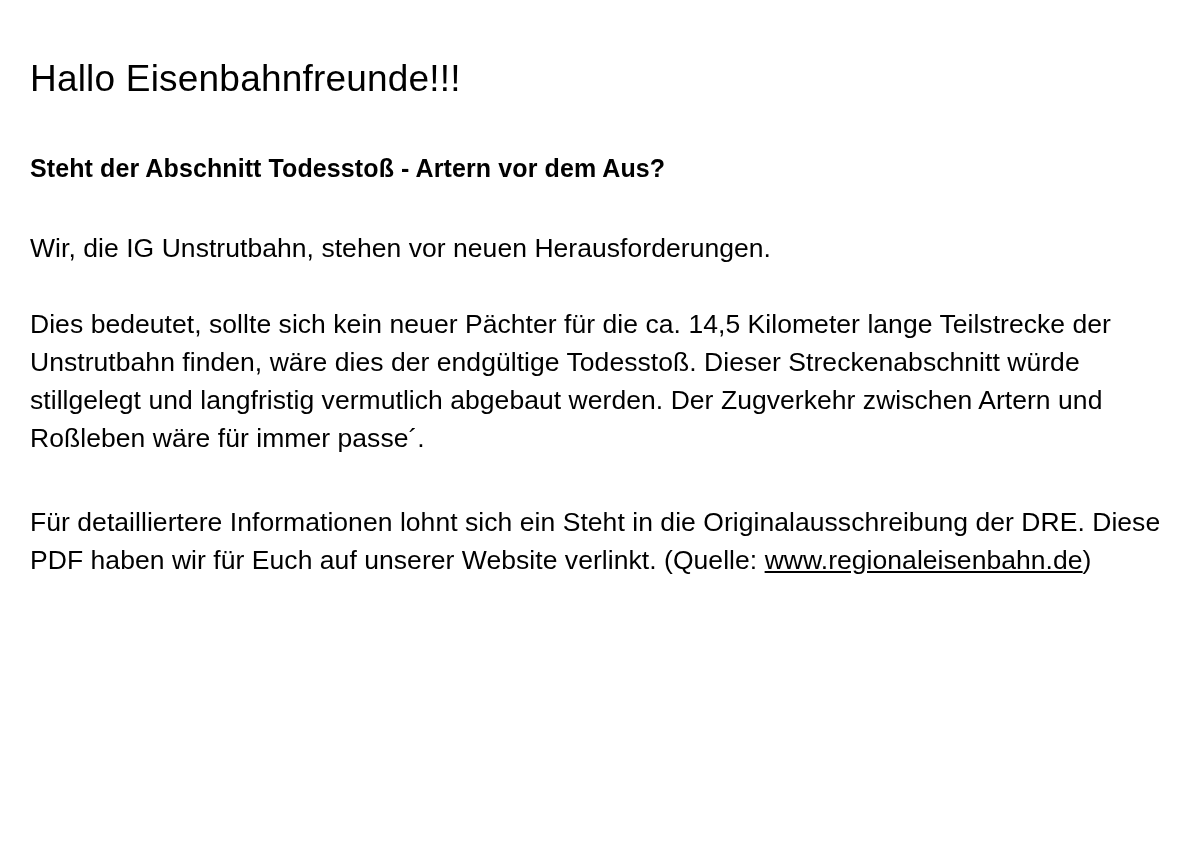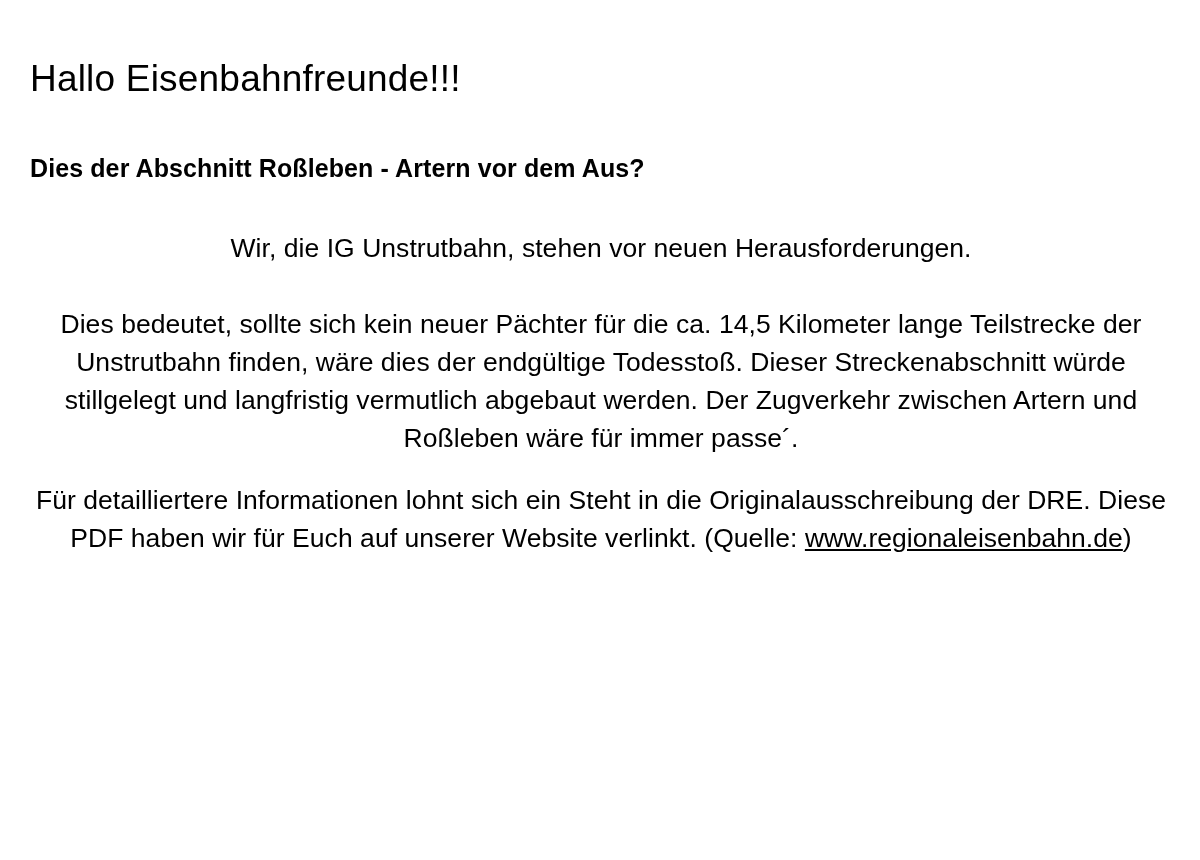--- a/index.html
+++ b/index.html
@@ -34,40 +34,39 @@
     line-height: 1.2;
     letter-spacing: 0.1px;
     margin: 0 0 46px 0;
   }
   .para {
     font-size: 26.5px;
     font-weight: 400;
     line-height: 38px;
     letter-spacing: 0.05px;
     margin: 0 0 38px 0;
-    text-align: center;
   }
   .para.tight {
     margin-bottom: 0;
   }
   .para.block-run {
-    margin-bottom: 24px;
+    margin-bottom: 46px;
   }
   .link {
     color: #000000;
   }
 </style>
 </head>
 <body>
 
 <div class="page">
 
   <h1 class="headline">Hallo Eisenbahnfreunde!!!</h1>
 
-  <h2 class="subhead">Dies der Abschnitt Roßleben - Artern vor dem Aus?</h2>
+  <h2 class="subhead">Steht der Abschnitt Todesstoß - Artern vor dem Aus?</h2>
 
   <p class="para">Wir, die IG Unstrutbahn, stehen vor neuen Herausforderungen.</p>
 
 
   <p class="para block-run">Dies bedeutet, sollte sich kein neuer Pächter für die ca. 14,5 Kilometer lange Teilstrecke der Unstrutbahn finden, wäre dies der endgültige Todesstoß. Dieser Streckenabschnitt würde stillgelegt und langfristig vermutlich abgebaut werden. Der Zugverkehr zwischen Artern und Roßleben wäre für immer passe´.</p>
 
   <p class="para">
     <span>Für detailliertere Informationen lohnt sich ein Steht in die Originalausschreibung der DRE. Diese PDF haben wir für Euch auf unserer Website verlinkt. (Quelle: </span><a class="link" href="#">www.regionaleisenbahn.de</a><span>)</span>
   </p>
 

